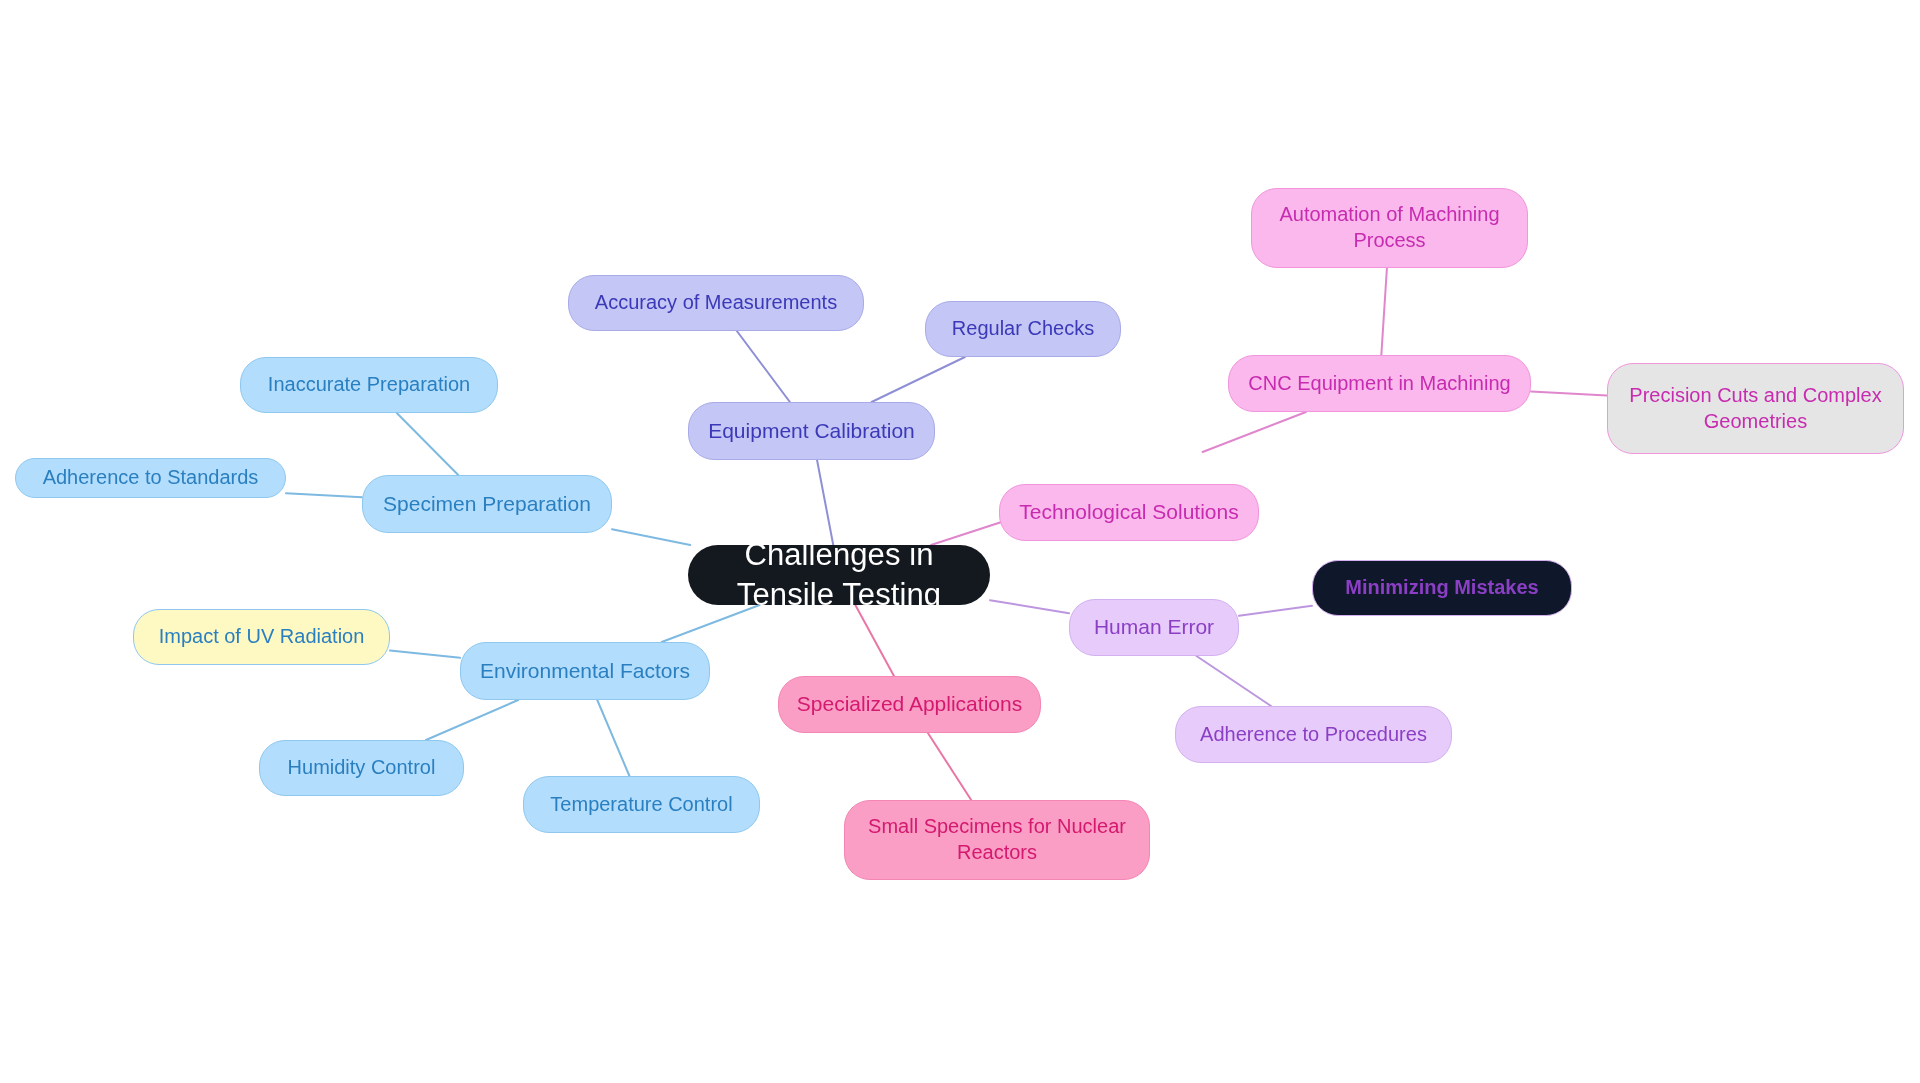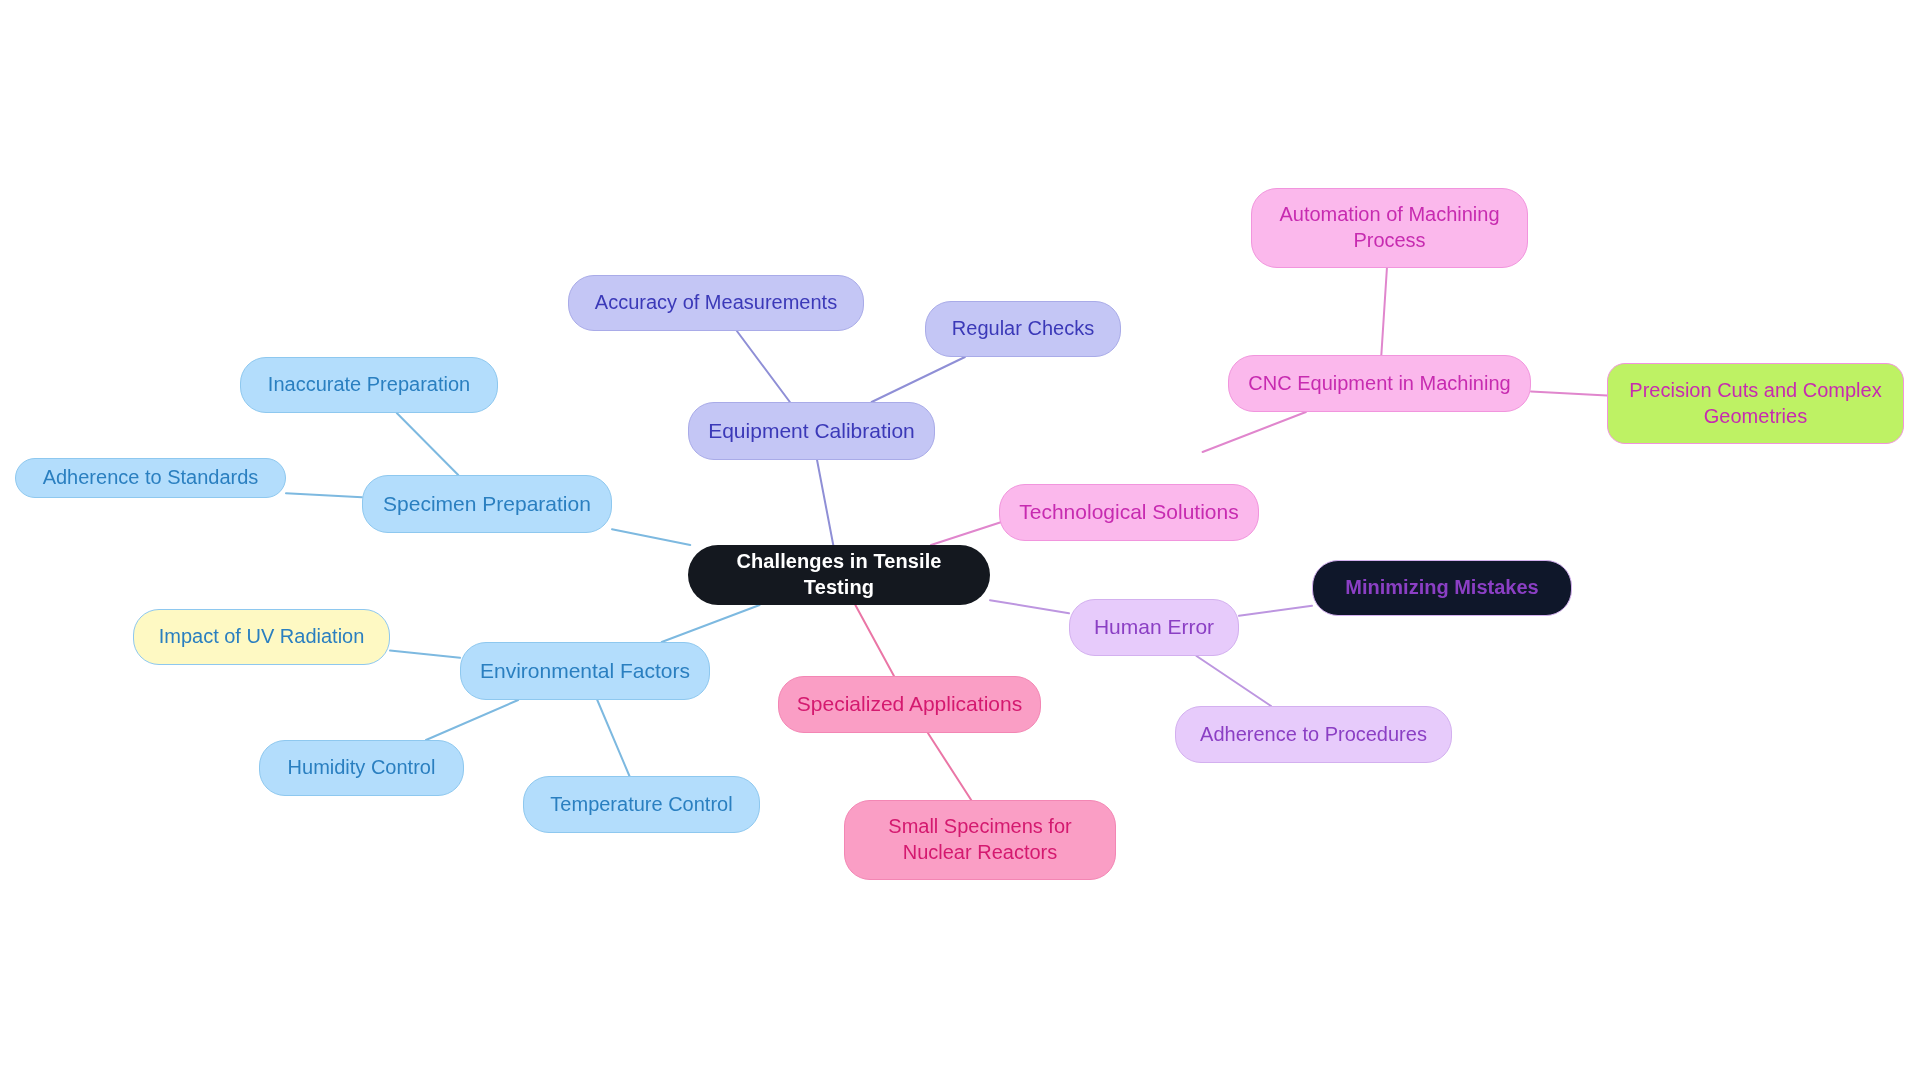--- a/index.html
+++ b/index.html
@@ -30,24 +30,23 @@
     justify-content: center;
     text-align: center;
     border-style: solid;
     border-width: 1.6px;
     line-height: 1.28;
     padding: 6px 14px;
     white-space: pre-line;
   }
   .node-root {
     border-radius: 999px;
-    font-size: 20px;
+    font-size: 31px;
     letter-spacing: 0.1px;
     border-width: 0;
-    font-weight: bold;
   }
   .node-branch {
     border-radius: 26px;
     font-size: 21px;
   }
   .node-leaf {
     border-radius: 26px;
     font-size: 20px;
   }
 </style>
@@ -80,24 +79,24 @@
       <div class="node node-root" style="left: 688px; top: 545px; width: 302px; height: 60px; background: rgb(20, 24, 31); color: rgb(255, 255, 255);">Challenges in Tensile Testing</div>
       <div class="node node-branch" style="left: 362px; top: 475px; width: 250px; height: 58px; background: rgb(179, 221, 252); color: rgb(42, 127, 192); border-color: rgb(142, 200, 239);">Specimen Preparation</div>
       <div class="node node-leaf" style="left: 240px; top: 357px; width: 258px; height: 56px; background: rgb(179, 221, 252); color: rgb(42, 127, 192); border-color: rgb(142, 200, 239);">Inaccurate Preparation</div>
       <div class="node node-leaf" style="left: 15px; top: 458px; width: 271px; height: 40px; background: rgb(179, 221, 252); color: rgb(42, 127, 192); border-color: rgb(142, 200, 239);">Adherence to Standards</div>
       <div class="node node-branch" style="left: 688px; top: 402px; width: 247px; height: 58px; background: rgb(196, 198, 245); color: rgb(59, 57, 184); border-color: rgb(169, 171, 232);">Equipment Calibration</div>
       <div class="node node-leaf" style="left: 568px; top: 275px; width: 296px; height: 56px; background: rgb(196, 198, 245); color: rgb(59, 57, 184); border-color: rgb(169, 171, 232);">Accuracy of Measurements</div>
       <div class="node node-leaf" style="left: 925px; top: 301px; width: 196px; height: 56px; background: rgb(196, 198, 245); color: rgb(59, 57, 184); border-color: rgb(169, 171, 232);">Regular Checks</div>
       <div class="node node-branch" style="left: 999px; top: 452px; width: 260px; height: 57px; background: rgb(251, 184, 236); color: rgb(199, 43, 176); border-color: rgb(241, 149, 221); margin-top: 32px;">Technological Solutions</div>
       <div class="node node-leaf" style="left: 1228px; top: 355px; width: 303px; height: 57px; background: rgb(251, 184, 236); color: rgb(199, 43, 176); border-color: rgb(241, 149, 221);">CNC Equipment in Machining</div>
       <div class="node node-leaf" style="left: 1251px; top: 188px; width: 277px; height: 80px; background: rgb(251, 184, 236); color: rgb(199, 43, 176); border-color: rgb(241, 149, 221);">Automation of Machining Process</div>
-      <div class="node node-leaf" style="left: 1607px; top: 363px; width: 297px; height: 81px; background: #bef264; color: rgb(199, 43, 176); border-color: rgb(241, 149, 221); border-radius: 18px;">Precision Cuts and Complex Geometries</div>
+      <div class="node node-leaf" style="left: 1607px; top: 363px; width: 297px; height: 91px; background: #e5e5e5; color: rgb(199, 43, 176); border-color: rgb(241, 149, 221);">Precision Cuts and Complex Geometries</div>
       <div class="node node-branch" style="left: 1069px; top: 599px; width: 170px; height: 57px; background: rgb(231, 203, 251); color: rgb(139, 63, 196); border-color: rgb(211, 176, 239); text-align: center;">Human Error</div>
       <div class="node node-leaf" style="left: 1312px; top: 560px; width: 260px; height: 56px; background: #0f172a; color: rgb(139, 63, 196); border-color: rgb(211, 176, 239); font-weight: bold;">Minimizing Mistakes</div>
       <div class="node node-leaf" style="left: 1175px; top: 706px; width: 277px; height: 57px; background: rgb(231, 203, 251); color: rgb(139, 63, 196); border-color: rgb(211, 176, 239);">Adherence to Procedures</div>
       <div class="node node-branch" style="left: 778px; top: 676px; width: 263px; height: 57px; background: rgb(250, 158, 197); color: rgb(212, 25, 111); border-color: rgb(243, 134, 180);">Specialized Applications</div>
-      <div class="node node-leaf" style="left: 844px; top: 800px; width: 272px; height: 80px; background: rgb(250, 158, 197); color: rgb(212, 25, 111); border-color: rgb(243, 134, 180);">Small Specimens for Nuclear Reactors</div>
+      <div class="node node-leaf" style="left: 844px; top: 800px; width: 306px; height: 80px; background: rgb(250, 158, 197); color: rgb(212, 25, 111); border-color: rgb(243, 134, 180);">Small Specimens for Nuclear Reactors</div>
       <div class="node node-branch" style="left: 460px; top: 642px; width: 250px; height: 58px; background: rgb(179, 221, 252); color: rgb(42, 127, 192); border-color: rgb(142, 200, 239);">Environmental Factors</div>
       <div class="node node-leaf" style="left: 133px; top: 609px; width: 257px; height: 56px; background: #fef9c3; color: rgb(42, 127, 192); border-color: rgb(142, 200, 239); text-align: right;">Impact of UV Radiation</div>
       <div class="node node-leaf" style="left: 259px; top: 740px; width: 205px; height: 56px; background: rgb(179, 221, 252); color: rgb(42, 127, 192); border-color: rgb(142, 200, 239);">Humidity Control</div>
       <div class="node node-leaf" style="left: 523px; top: 776px; width: 237px; height: 57px; background: rgb(179, 221, 252); color: rgb(42, 127, 192); border-color: rgb(142, 200, 239);">Temperature Control</div>
     </div>
 </div>
 
 </body></html>

